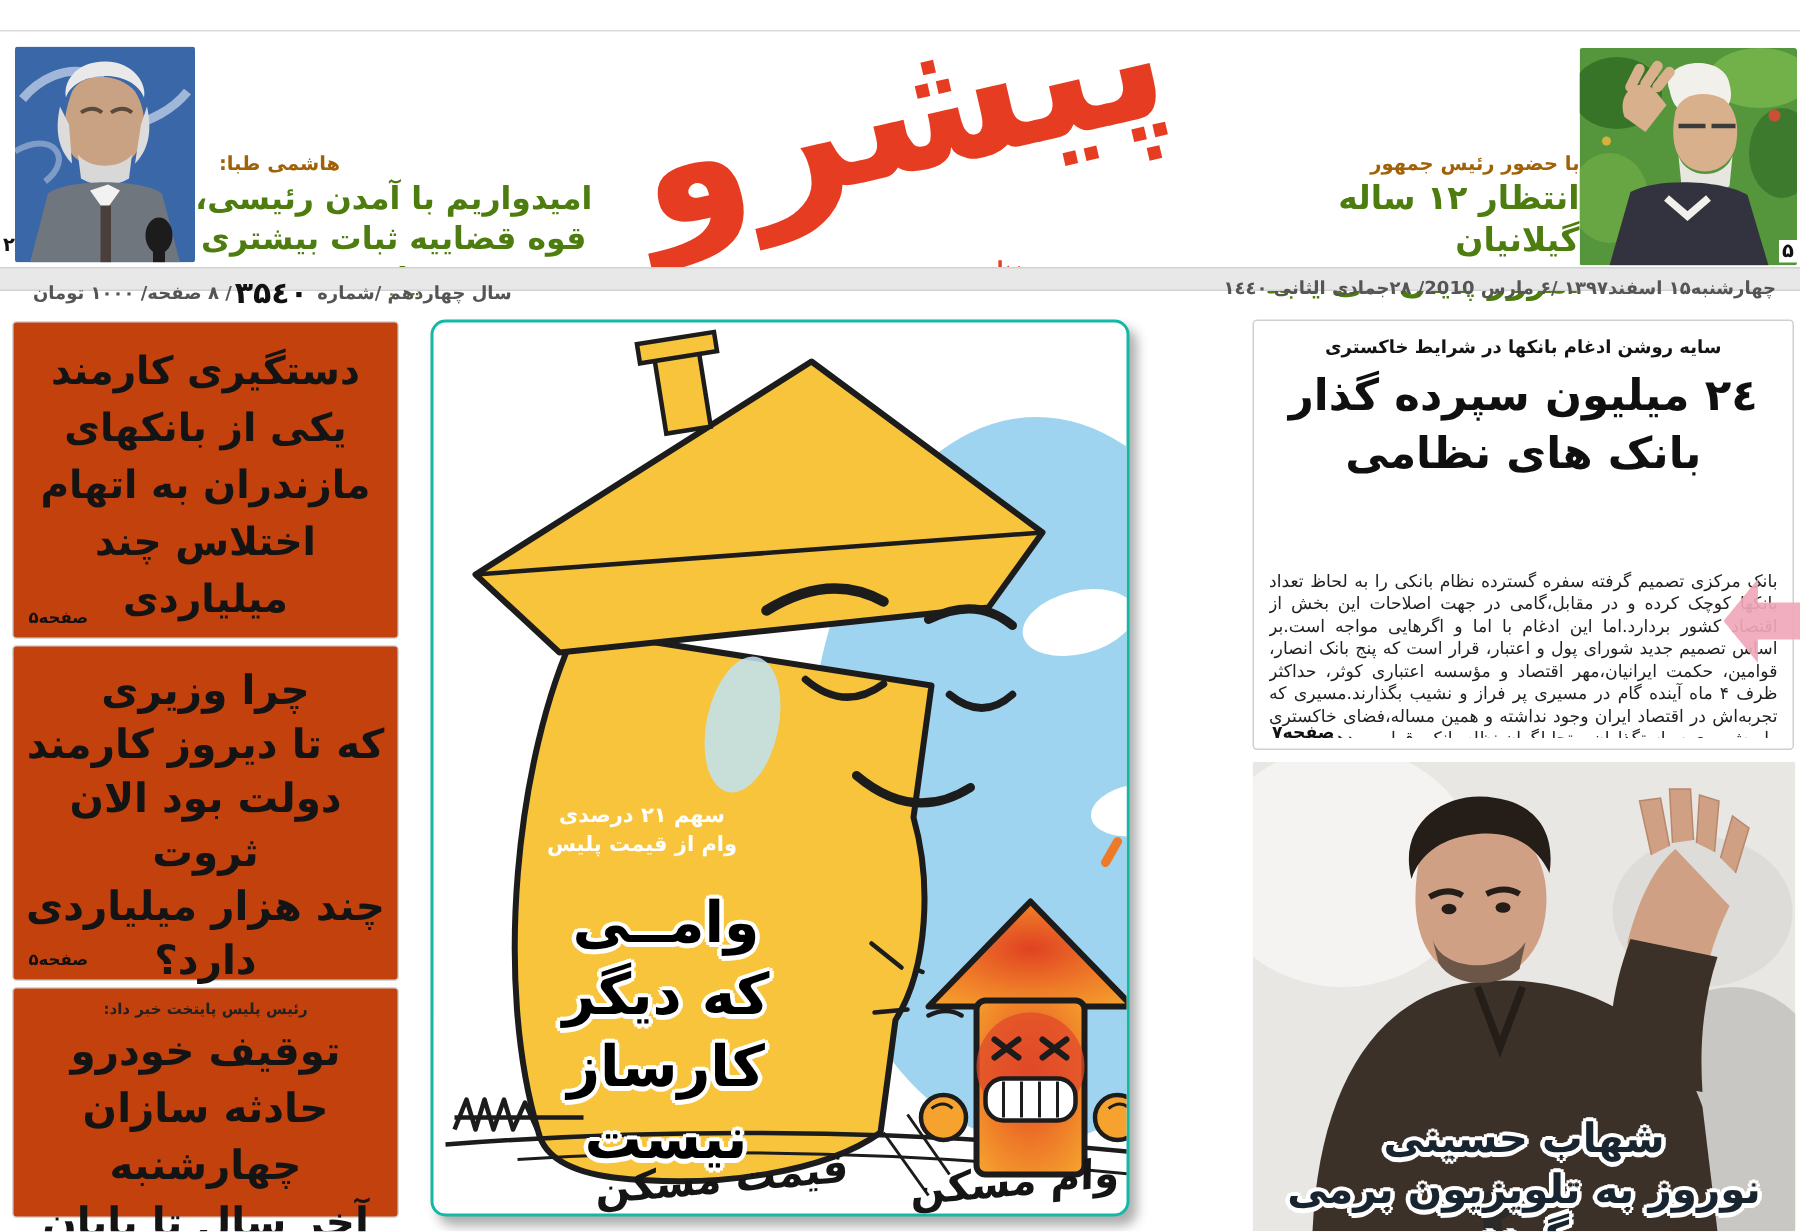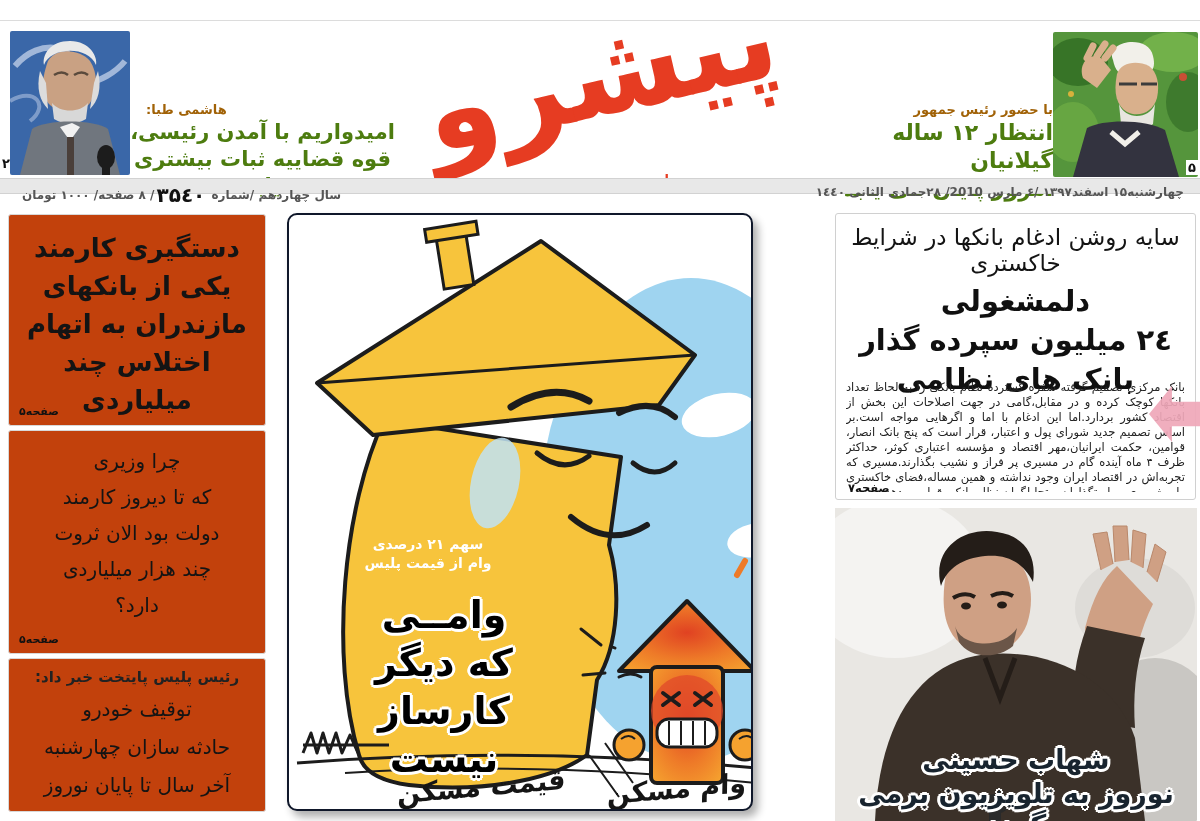--- a/index.html
+++ b/index.html
@@ -25,41 +25,41 @@
   .datebar{position:absolute;left:0;top:178px;width:1200px;height:16px;background:#e8e8e8;
            border-top:1px solid #d2d2d2;border-bottom:1px solid #d2d2d2;box-sizing:border-box;}
   .datebar .left-text{position:absolute;left:22px;top:4px;direction:rtl;font-size:12px;font-weight:bold;color:#555;}
   .datebar .issue{font-size:20px;color:#111;vertical-align:-3px;padding:0 2px;}
   .datebar .right-text{position:absolute;right:16px;top:6px;font-size:12px;font-weight:bold;color:#555;}
 
   
   .story-box{position:absolute;background:#c2410c;border:1px solid #d8d8d8;border-radius:3px;box-sizing:border-box;}
   .story-box .lines{margin-top:14px;text-align:center;}
   .col-hl{font-size:26px;line-height:38px;font-weight:bold;color:#141414;}
-  .col-hl2{font-size:20px;line-height:36px;font-weight:normal;color:#141414;}
+  .col-hl2{font-size:27px;line-height:36px;font-weight:bold;color:#141414;}
   .page-ref{position:absolute;left:10px;bottom:7px;font-size:11px;font-weight:bold;color:#111;}
-  .box-kicker{margin-top:9px;text-align:center;font-size:15px;font-weight:bold;color:#222;}
+  .box-kicker{margin-top:9px;text-align:center;font-size:10px;font-weight:bold;color:#222;}
 
   
   .cartoon-panel{position:absolute;left:287px;top:213px;width:466px;height:598px;background:#fff;
-                 border:2px solid #0f172a;border-radius:10px;box-shadow:5px 6px 8px rgba(0,0,0,.32);
+                 border:2px solid #14b8a6;border-radius:10px;box-shadow:5px 6px 8px rgba(0,0,0,.32);
                  box-sizing:border-box;overflow:hidden;}
   .cartoon-stat{position:absolute;left:66px;top:320px;width:146px;text-align:center;
                 font-size:14px;line-height:19px;font-weight:bold;color:#ffffff;}
   .cartoon-title{position:absolute;left:50px;top:376px;width:210px;text-align:center;
                  font-size:38px;line-height:48px;font-weight:800;color:#000000;
                  text-shadow:-2px -2px 0 #fff,2px -2px 0 #fff,-2px 2px 0 #fff,2px 2px 0 #fff,
                              0 -3px 0 #fff,0 3px 0 #fff,-3px 0 0 #fff,3px 0 0 #fff;}
   .handwriting{position:absolute;font-size:27px;font-weight:bold;color:#151515;
                transform:rotate(-5deg) skewX(-6deg);letter-spacing:1px;}
 
   
   .bank-box{position:absolute;left:835px;top:213px;width:361px;height:287px;background:#fff;
             border:1px solid #d0d0d0;border-radius:3px;box-sizing:border-box;}
-  .bank-kicker{margin-top:10px;text-align:center;font-size:23px;font-weight:normal;color:#141414;}
+  .bank-kicker{margin-top:10px;text-align:center;font-size:12px;font-weight:bold;color:#141414;}
   .bank-hl{text-align:center;font-size:29px;line-height:39px;font-weight:bold;color:#101010;}
   .bank-body{position:absolute;left:10px;right:10px;top:166px;height:112px;overflow:hidden;
              font-size:11.5px;line-height:15px;color:#222;text-align:justify;}
   .bank-ref{position:absolute;left:12px;bottom:4px;font-size:11.5px;font-weight:bold;color:#111;}
   .pink-callout{position:absolute;left:1149px;top:386px;width:51px;height:56px;background:#efa7b9;opacity:.92;
                 clip-path:polygon(0 50%,45% 0,45% 28%,100% 28%,100% 72%,45% 72%,45% 100%);}
 
   
   .actor-box{position:absolute;left:835px;top:508px;width:362px;height:313px;overflow:hidden;}
   .actor-caption{position:absolute;left:0;width:100%;text-align:center;font-size:27px;font-weight:800;color:#18242f;
@@ -231,21 +231,20 @@
       <div>که دیگر</div>
       <div>کارساز نیست</div>
     </div>
     <div class="handwriting" style="left:108px;top:556px;">قیمت مسکن</div>
     <div class="handwriting" style="left:318px;top:558px;">وام مسکن</div>
   </div>
 
   <div class="bank-box">
     <div class="bank-kicker">سایه روشن ادغام بانکها در شرایط خاکستری</div>
     <div style="margin-top:6px;">
-      <div class="bank-hl">دلمشغولی</div>
       <div class="bank-hl">۲٤ میلیون سپرده گذار</div>
       <div class="bank-hl">بانک های نظامی</div>
     </div>
     <div class="bank-body">بانک مرکزی تصمیم گرفته سفره گسترده نظام بانکی را به لحاظ تعداد بانکها کوچک کرده و در مقابل،گامی در جهت اصلاحات این بخش از اقتصاد کشور بردارد.اما این ادغام با اما و اگرهایی مواجه است.بر اساس تصمیم جدید شورای پول و اعتبار، قرار است که پنج بانک انصار، قوامین، حکمت ایرانیان،مهر اقتصاد و مؤسسه اعتباری کوثر، حداکثر ظرف ۴ ماه آینده گام در مسیری پر فراز و نشیب بگذارند.مسیری که تجربه‌اش در اقتصاد ایران وجود نداشته و همین مساله،فضای خاکستری را پیش روی سیاستگذاران و تحلیلگران نظام بانکی قرار می‌دهد...</div>
     <div class="bank-ref">صفحه۷</div>
   </div>
   <div class="pink-callout"></div>
 
   <div class="actor-box">
     <svg width="362" height="313" viewBox="0 0 362 313">

